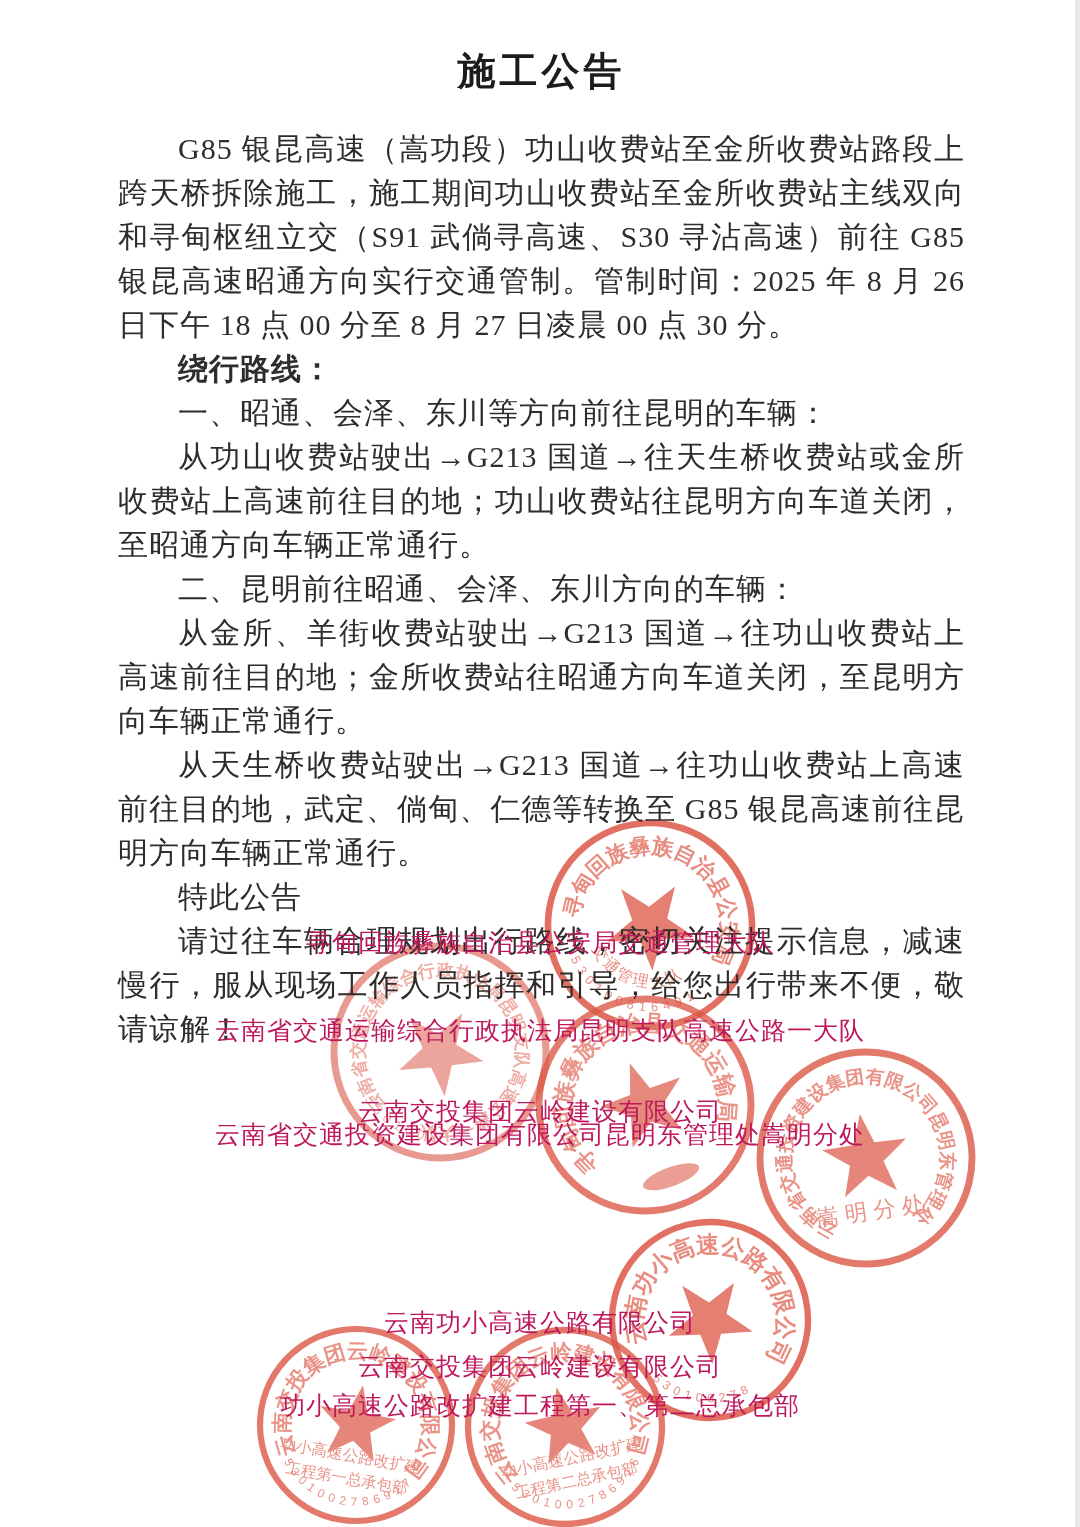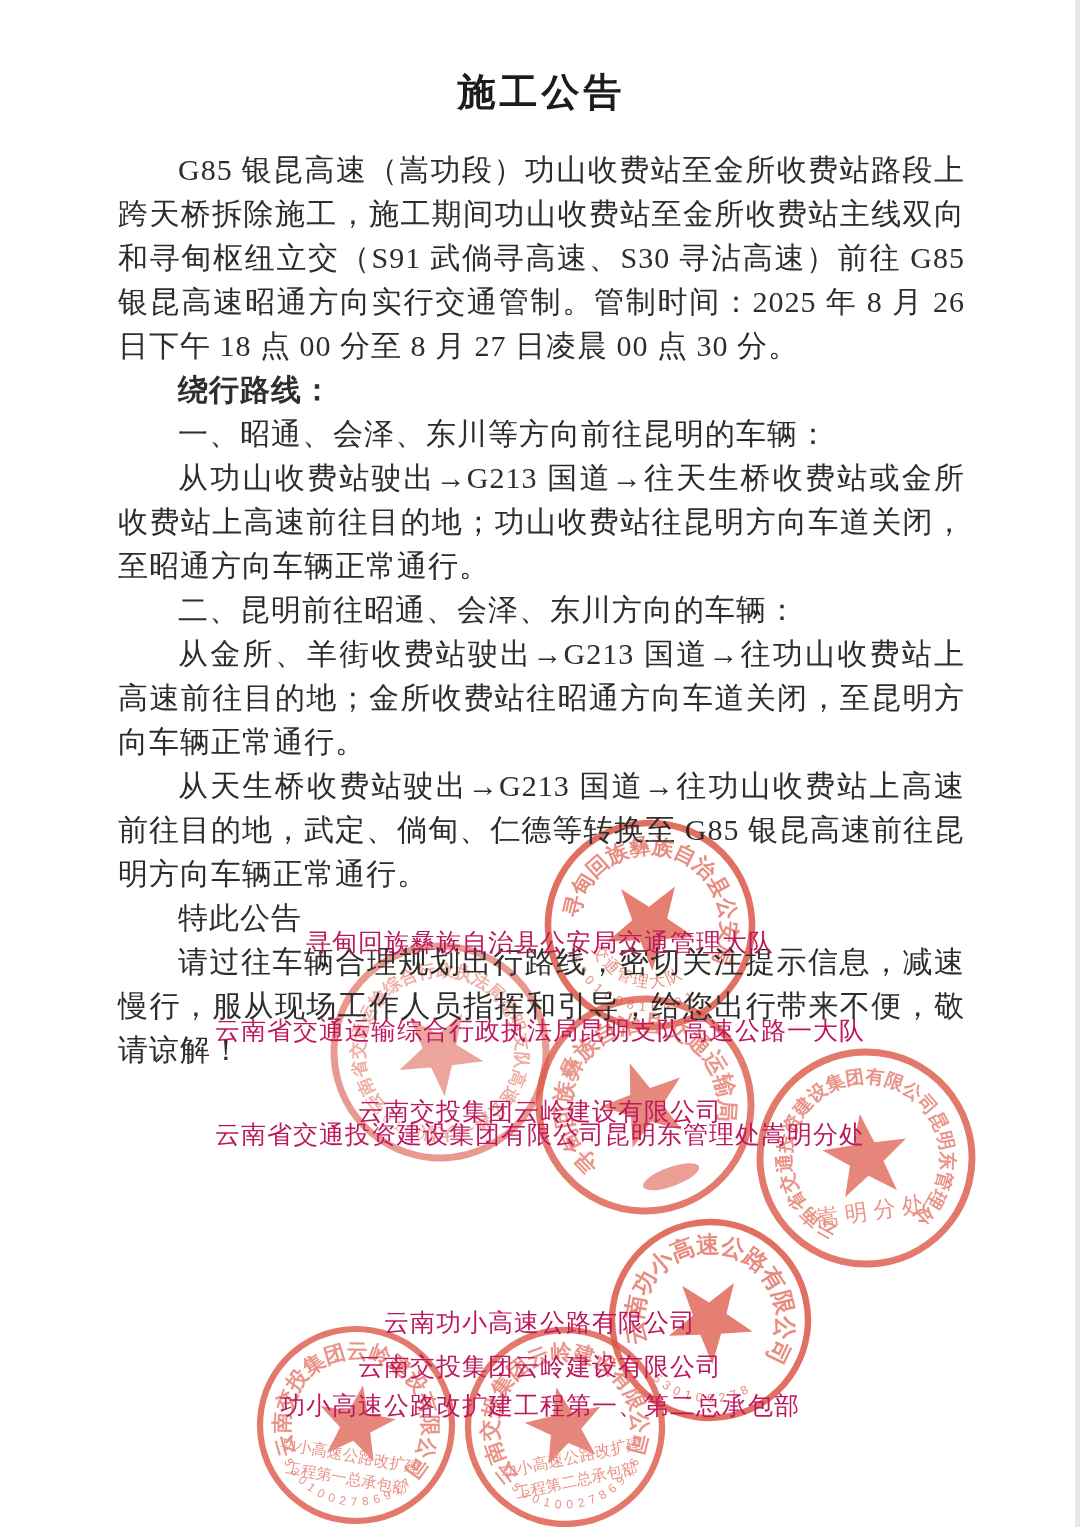--- a/index.html
+++ b/index.html
@@ -10,21 +10,21 @@
     overflow:hidden;
     font-family:"Liberation Serif","DejaVu Serif",serif;
     color:#2e2d2b;
   }
   .scan-edge{
     position:absolute;right:0;top:0;width:5px;height:100%;
     background:#d6d6d6;opacity:.55;
   }
   .doc{
     position:relative;z-index:2;
-    padding:66px 115px 0 118px;
+    padding:45px 115px 0 118px;
   }
   .doc-title{
     margin:0 0 30px 0;
     text-align:center;
     font-family:"Liberation Sans","DejaVu Sans",sans-serif;
     font-weight:bold;
     font-size:38px;line-height:52px;
     letter-spacing:4px;
     color:#1d1c1a;
   }

